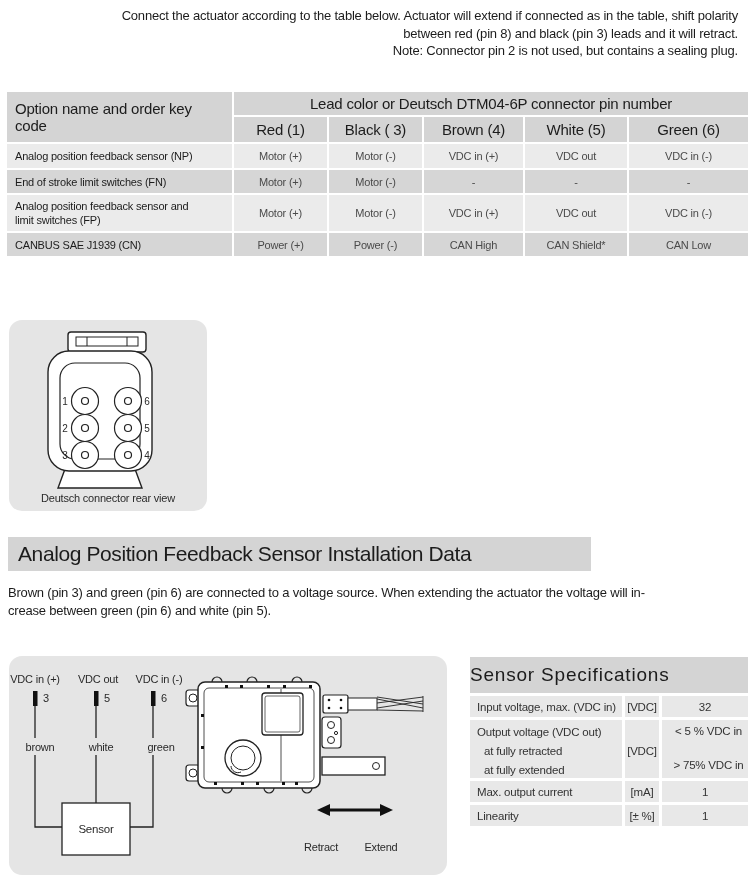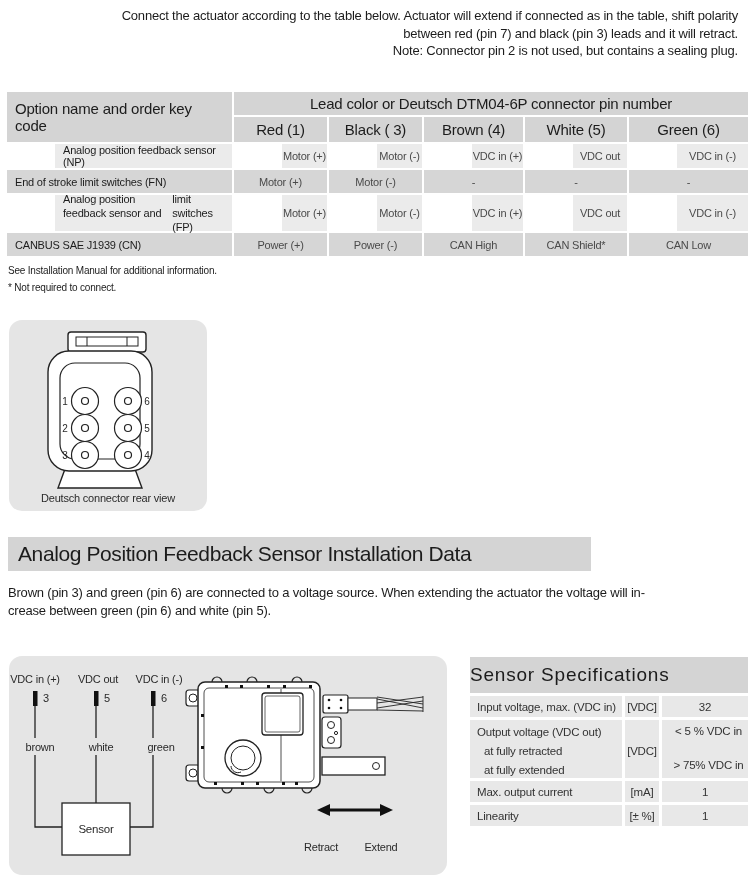--- a/index.html
+++ b/index.html
@@ -22,23 +22,23 @@
   
   .conn-table{position:absolute;left:7px;top:92px;width:741px;display:grid;
     grid-template-columns:225px 93px 93px 99px 102px 1fr;
     grid-template-rows:23px 25px 24px 23px 36px 23px;
     gap:2px;font-size:11px;}
   .conn-table .cell{display:flex;align-items:center;justify-content:center;text-align:center;color:var(--cell-ink);}
   .conn-table .cell.left{justify-content:flex-start;text-align:left;padding-left:8px;padding-right:6px;color:var(--ink);}
   .conn-table .hdr{font-weight:normal;color:var(--ink);background:var(--header-gray);font-size:15px;}
   .corner{grid-column:1;grid-row:1/3;}
   .span-hdr{grid-column:2/7;grid-row:1;}
-  .bg-light{background:var(--row-light);margin-left:48px;}
+  .bg-light{background:var(--row-light);}
   .bg-dark{background:var(--row-dark);}
-  .opt-lines{display:flex;flex-direction:row;justify-content:flex-end;line-height:14px;}
+  .opt-lines{display:flex;flex-direction:column;justify-content:flex-end;line-height:14px;}
 
   .footnotes{position:absolute;left:8px;top:262px;font-size:10px;line-height:17px;}
 
   
   .connector-panel{position:absolute;left:9px;top:320px;width:198px;height:191px;background:var(--panel-gray);border-radius:13px;}
 
   
   .section-heading{position:absolute;left:8px;top:537px;width:583px;height:34px;background:var(--header-gray);
     font-size:21px;line-height:34px;padding-left:10px;letter-spacing:-0.4px;white-space:nowrap;}
   .section-para{position:absolute;left:8px;top:584px;width:738px;font-size:13px;line-height:17.5px;}
@@ -64,21 +64,21 @@
   svg text{fill:#2a2a2a;}
   svg .cap{font-size:11px;}
 </style>
 </head>
 <body>
 
 <div class="page">
 
   <div class="intro">
     <div>Connect the actuator according to the table below. Actuator will extend if connected as in the table, shift polarity</div>
-    <div>between red (pin 7) and black (pin 3) leads and it will retract.</div>
+    <div>between red (pin 8) and black (pin 3) leads and it will retract.</div>
     <div>Note: Connector pin 2 is not used, but contains a sealing plug.</div>
   </div>
 
   <div class="conn-table">
     <div class="cell left hdr corner">Option name and order key code</div>
     <div class="cell hdr span-hdr">Lead color or Deutsch DTM04-6P connector pin number</div>
 
     <div class="cell hdr">Red (1)</div>
     <div class="cell hdr">Black ( 3)</div>
     <div class="cell hdr">Brown (4)</div>
@@ -112,24 +112,20 @@
     <div class="cell bg-light">VDC in (-)</div>
 
     <div class="cell left bg-dark">CANBUS SAE J1939 (CN)</div>
     <div class="cell bg-dark">Power (+)</div>
     <div class="cell bg-dark">Power (-)</div>
     <div class="cell bg-dark">CAN High</div>
     <div class="cell bg-dark">CAN Shield*</div>
     <div class="cell bg-dark">CAN Low</div>
   </div>
 
-  <div class="footnotes">
-    <div>See Installation Manual for additional information.</div>
-    <div>* Not required to connect.</div>
-  </div>
 
   <div class="connector-panel">
     <svg width="198" height="191" viewBox="0 0 198 191">
       <g stroke="#222" fill="#fff" stroke-width="1.4">
         <rect x="59" y="12" width="78" height="20" rx="3"></rect>
         <rect x="67" y="17" width="62" height="9" stroke-width="1"></rect>
         <line x1="78" y1="17" x2="78" y2="26" stroke-width="1"></line>
         <line x1="118" y1="17" x2="118" y2="26" stroke-width="1"></line>
         <polygon points="56,149 126,149 133,168 49,168"></polygon>
         <rect x="39" y="31" width="104" height="120" rx="21"></rect>

